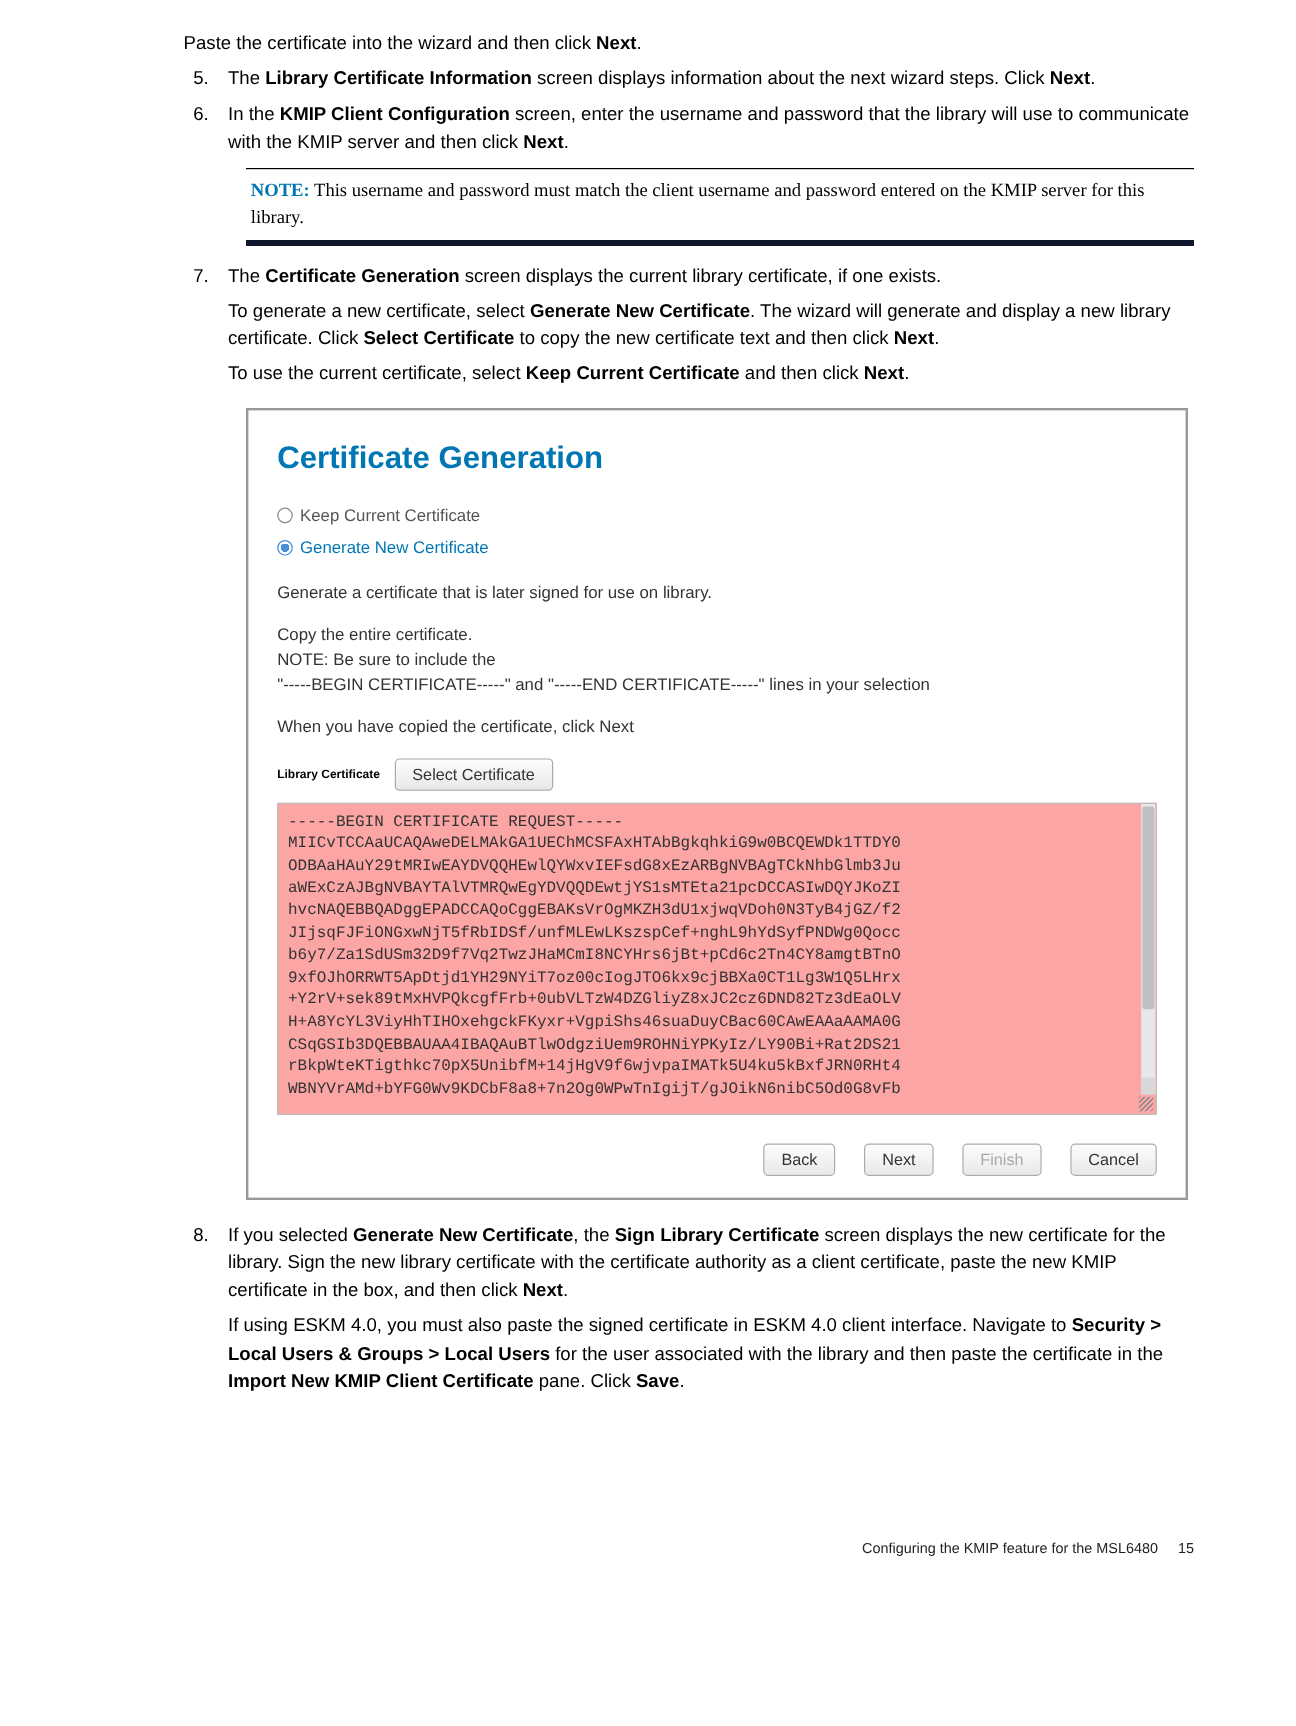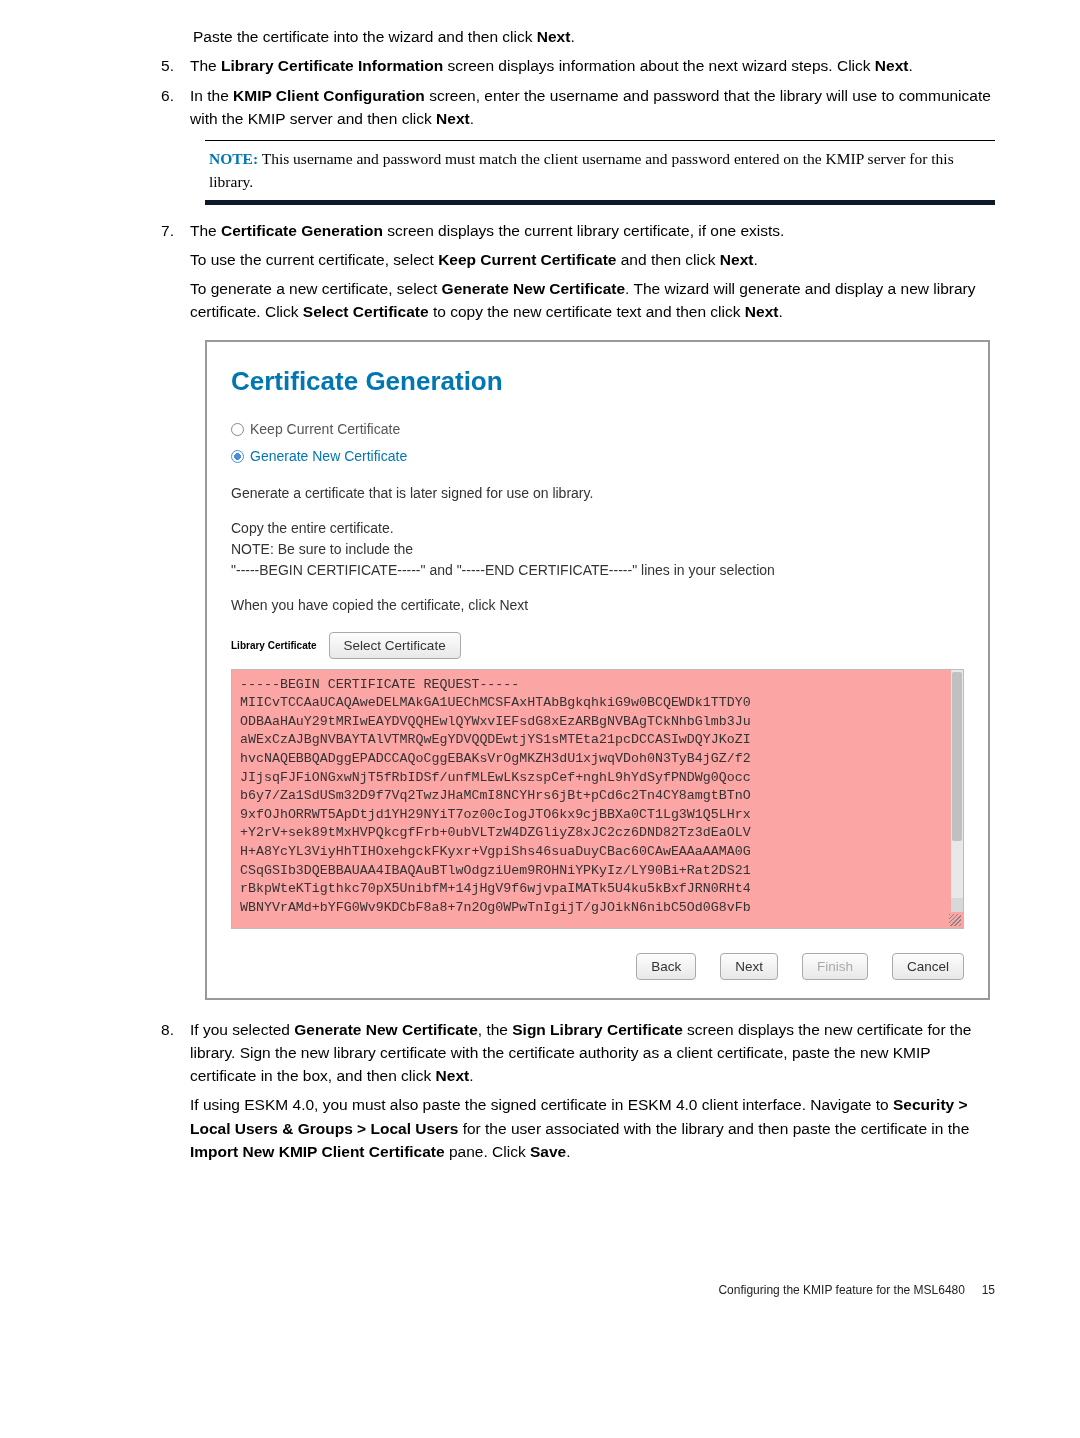--- a/index.html
+++ b/index.html
@@ -6,21 +6,21 @@
     body {
       width: 1080px;
       margin: 0;
       padding: 25px 85px 25px 85px;
       font-family: Arial, Helvetica, sans-serif;
       font-size: 15.5px;
       line-height: 1.5;
       color: #000;
       background: #fff;
     }
-    .intro-line { margin-left: 108px; margin-bottom: 6px; }
+    .intro-line { margin-left: 68px; margin-bottom: 6px; }
     .list-item { display: flex; margin-bottom: 6px; }
     .list-num { width: 40px; text-align: right; padding-right: 16px; margin-left: 65px; }
     .list-body { flex: 1; }
     .para { margin-bottom: 6px; }
     .note-box {
       border-top: 1px solid #000;
       border-bottom: 5px solid #0f172a;
       margin: 10px 0 14px 120px;
       padding: 6px 4px;
       font-family: Liberation Serif, serif;
@@ -127,24 +127,24 @@
   <span class="note-label">NOTE:</span><span> This username and password must match the client username and password entered on the KMIP server for this library.</span>
 </div>
 
 <div class="list-item">
   <div class="list-num">7.</div>
   <div class="list-body">
     <div class="para">
       <span>The </span><b>Certificate Generation</b><span> screen displays the current library certificate, if one exists.</span>
     </div>
     <div class="para">
+      <span>To generate a new certificate, select </span><b>Generate New Certificate</b><span>. The wizard will generate and display a new library certificate. Click </span><b>Select Certificate</b><span> to copy the new certificate text and then click </span><b>Next</b><span>.</span>
+    </div>
+    <div class="para">
       <span>To use the current certificate, select </span><b>Keep Current Certificate</b><span> and then click </span><b>Next</b><span>.</span>
-    </div>
-    <div class="para">
-      <span>To generate a new certificate, select </span><b>Generate New Certificate</b><span>. The wizard will generate and display a new library certificate. Click </span><b>Select Certificate</b><span> to copy the new certificate text and then click </span><b>Next</b><span>.</span>
     </div>
   </div>
 </div>
 
 <div class="cert-panel">
   <div class="cert-title">Certificate Generation</div>
 
   <div class="radio-row">
     <span class="radio-circle"></span>
     <span class="radio-label-plain">Keep Current Certificate</span>

